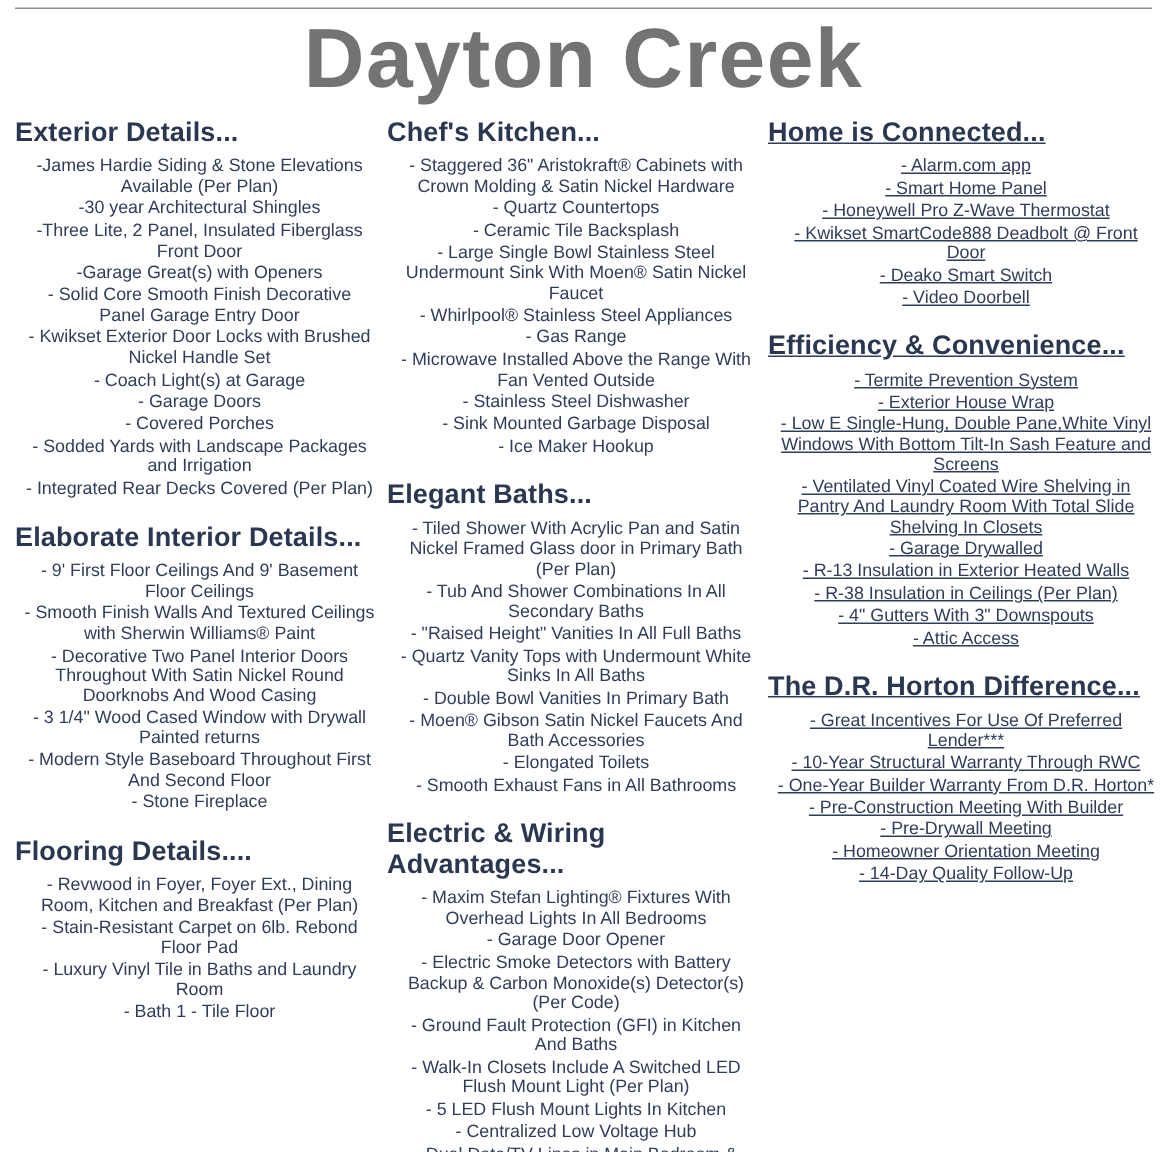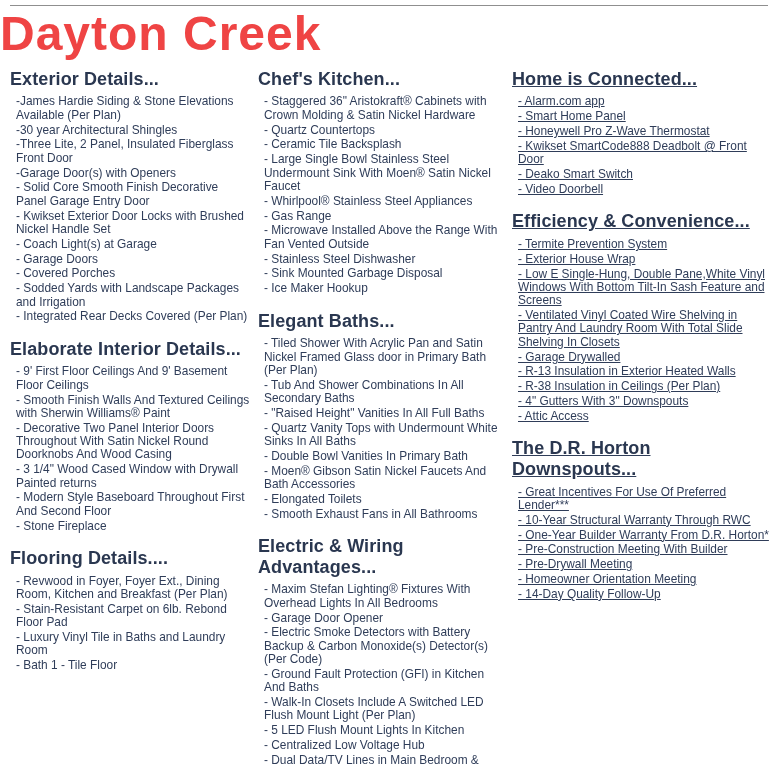--- a/index.html
+++ b/index.html
@@ -9,22 +9,23 @@
     background: #ffffff;
     color: #2f3d59;
     font-family: "Liberation Sans", sans-serif;
     overflow: hidden;
   }
   .top-divider {
     border-top: 1px solid #8f8f8f;
     margin: 5px 10px 0 10px;
   }
   .page-title {
-    color: #ef4444;
-    font-size: 48px;
+    text-align: center;
+    color: #737373;
+    font-size: 56px;
     font-weight: 600;
     letter-spacing: 1px;
     line-height: 1.1;
     margin-top: 2px;
   }
   .columns {
     display: flex;
     padding-left: 10px;
     margin-top: 8px;
     align-items: flex-start;
@@ -35,21 +36,21 @@
   .col-right  { width: 258px; text-decoration: underline; }
   .section { margin-bottom: 15px; }
   .section-heading {
     font-size: 18px;
     font-weight: 700;
     color: #2a3750;
     letter-spacing: 0.1px;
     margin-bottom: 6px;
     line-height: 1.15;
   }
-  .items { padding-left: 6px; }
+  .items { padding-left: 6px; text-align: center; }
   .item {
     font-size: 11.9px;
     line-height: 1.12;
     margin-bottom: 1.5px;
     color: #2f3d59;
   }
 </style>
 </head>
 <body>
 
@@ -57,21 +58,21 @@
   <div class="top-divider"></div>
   <div class="page-title">Dayton Creek</div>
   <div class="columns">
     <div class="column col-left">
         <div class="section">
           <div class="section-heading">Exterior Details...</div>
           <div class="items">
             <div class="item">-James Hardie Siding &amp; Stone Elevations Available (Per Plan)</div>
             <div class="item">-30 year Architectural Shingles</div>
             <div class="item">-Three Lite, 2 Panel, Insulated Fiberglass Front Door</div>
-            <div class="item">-Garage Door(s) with Openers</div>
+            <div class="item">-Garage Great(s) with Openers</div>
             <div class="item">- Solid Core Smooth Finish Decorative Panel Garage Entry Door</div>
             <div class="item">- Kwikset Exterior Door Locks with Brushed Nickel Handle Set</div>
             <div class="item">- Coach Light(s) at Garage</div>
             <div class="item">- Garage Doors</div>
             <div class="item">- Covered Porches</div>
             <div class="item">- Sodded Yards with Landscape Packages and Irrigation</div>
             <div class="item">- Integrated Rear Decks Covered (Per Plan)</div>
           </div>
         </div>
         <div class="section">
@@ -158,21 +159,21 @@
             <div class="item">- Low E Single-Hung, Double Pane,White Vinyl Windows With Bottom Tilt-In Sash Feature and Screens</div>
             <div class="item">- Ventilated Vinyl Coated Wire Shelving in Pantry And Laundry Room With Total Slide Shelving In Closets</div>
             <div class="item">- Garage Drywalled</div>
             <div class="item">- R-13 Insulation in Exterior Heated Walls</div>
             <div class="item">- R-38 Insulation in Ceilings (Per Plan)</div>
             <div class="item">- 4" Gutters With 3" Downspouts</div>
             <div class="item">- Attic Access</div>
           </div>
         </div>
         <div class="section">
-          <div class="section-heading">The D.R. Horton Downspouts...</div>
+          <div class="section-heading">The D.R. Horton Difference...</div>
           <div class="items">
             <div class="item">- Great Incentives For Use Of Preferred Lender***</div>
             <div class="item">- 10-Year Structural Warranty Through RWC</div>
             <div class="item">- One-Year Builder Warranty From D.R. Horton*</div>
             <div class="item">- Pre-Construction Meeting With Builder</div>
             <div class="item">- Pre-Drywall Meeting</div>
             <div class="item">- Homeowner Orientation Meeting</div>
             <div class="item">- 14-Day Quality Follow-Up</div>
           </div>
         </div>

